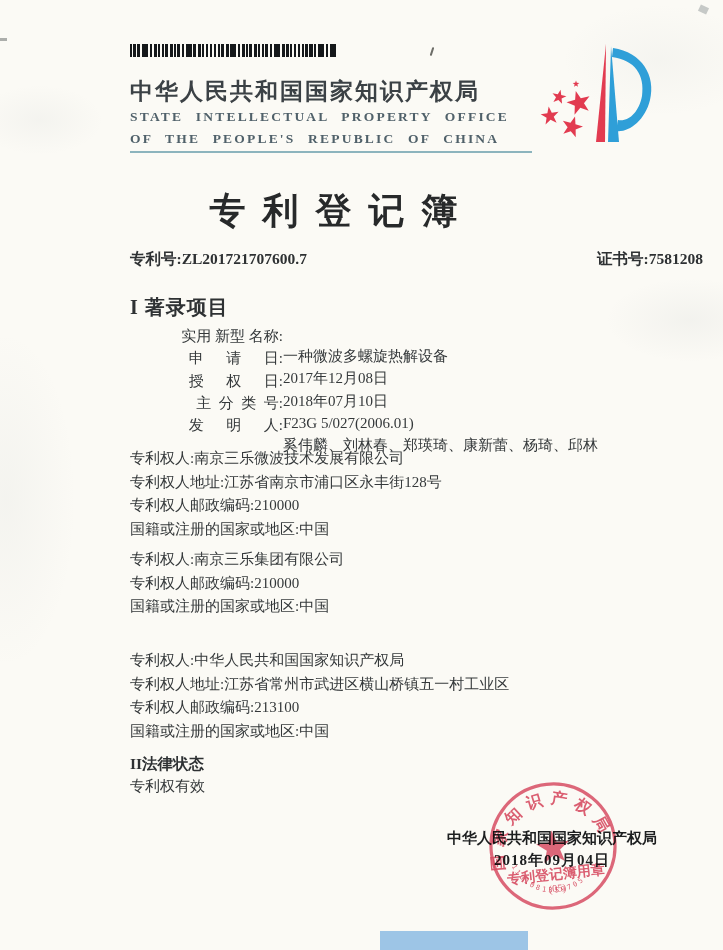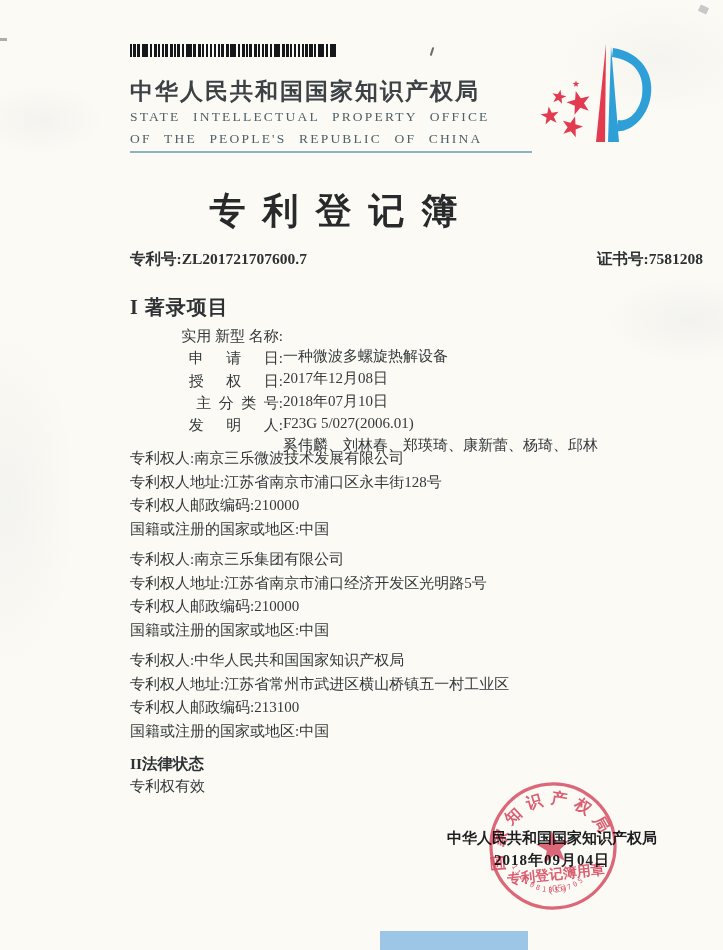--- a/index.html
+++ b/index.html
@@ -20,21 +20,21 @@
     background:
       repeating-linear-gradient(90deg,#15181a 0 2px,transparent 2px 4px),
       repeating-linear-gradient(90deg,#15181a 0 1px,transparent 1px 7px),
       repeating-linear-gradient(90deg,transparent 0 3px,#15181a 3px 5px,transparent 5px 11px);
   }
   .tickmark{left:431px;top:47px;width:2px;height:9px;background:#6d6d68;transform:rotate(18deg);border-radius:1px;}
   .corner-mark-tl{left:0;top:38px;width:7px;height:3px;background:#8a8d8c;opacity:.7;}
   .corner-mark-tr{left:699px;top:6px;width:9px;height:7px;background:#9aa0a0;opacity:.55;transform:rotate(25deg);}
   
   .office-cn{left:130px;top:76px;font-size:23px;font-weight:bold;letter-spacing:2px;color:#3b4145;white-space:nowrap;}
-  .office-en{left:130px;font-size:13.5px;font-weight:normal;letter-spacing:2.2px;word-spacing:7px;color:#50616a;white-space:nowrap;}
+  .office-en{left:130px;font-size:13.5px;font-weight:bold;letter-spacing:2.2px;word-spacing:7px;color:#50616a;white-space:nowrap;}
   .office-en.l1{top:109px;}
   .office-en.l2{top:131px;}
   .header-rule{left:130px;top:151px;width:402px;height:2px;background:#8cb4bd;}
   
   .doc-title{left:0;top:187px;width:667px;text-align:center;font-size:36px;font-weight:bold;letter-spacing:17px;padding-left:17px;box-sizing:border-box;color:#27292a;}
   
   .numbers-row{left:130px;top:249px;width:573px;display:flex;justify-content:space-between;font-size:15.5px;font-weight:bold;color:#2e3133;gap:28px;}
   
   .sec1-heading{left:130px;top:294px;font-size:20px;font-weight:bold;color:#2e3133;letter-spacing:1px;}
   .fields{left:130px;top:325px;width:560px;font-size:15px;color:#34383a;text-align:right;}
@@ -119,21 +119,20 @@
 </div>
 
 <div class="abs patentee p0">
   <div>专利权人:南京三乐微波技术发展有限公司</div>
   <div>专利权人地址:江苏省南京市浦口区永丰街128号</div>
   <div>专利权人邮政编码:210000</div>
   <div>国籍或注册的国家或地区:中国</div>
 </div>
 <div class="abs patentee p1">
   <div>专利权人:南京三乐集团有限公司</div>
-  <div>专利权人地址:江苏省南京市浦口经济开发区光明路5号</div>
   <div>专利权人邮政编码:210000</div>
   <div>国籍或注册的国家或地区:中国</div>
 </div>
 <div class="abs patentee p2">
   <div>专利权人:中华人民共和国国家知识产权局</div>
   <div>专利权人地址:江苏省常州市武进区横山桥镇五一村工业区</div>
   <div>专利权人邮政编码:213100</div>
   <div>国籍或注册的国家或地区:中国</div>
 </div>
 

